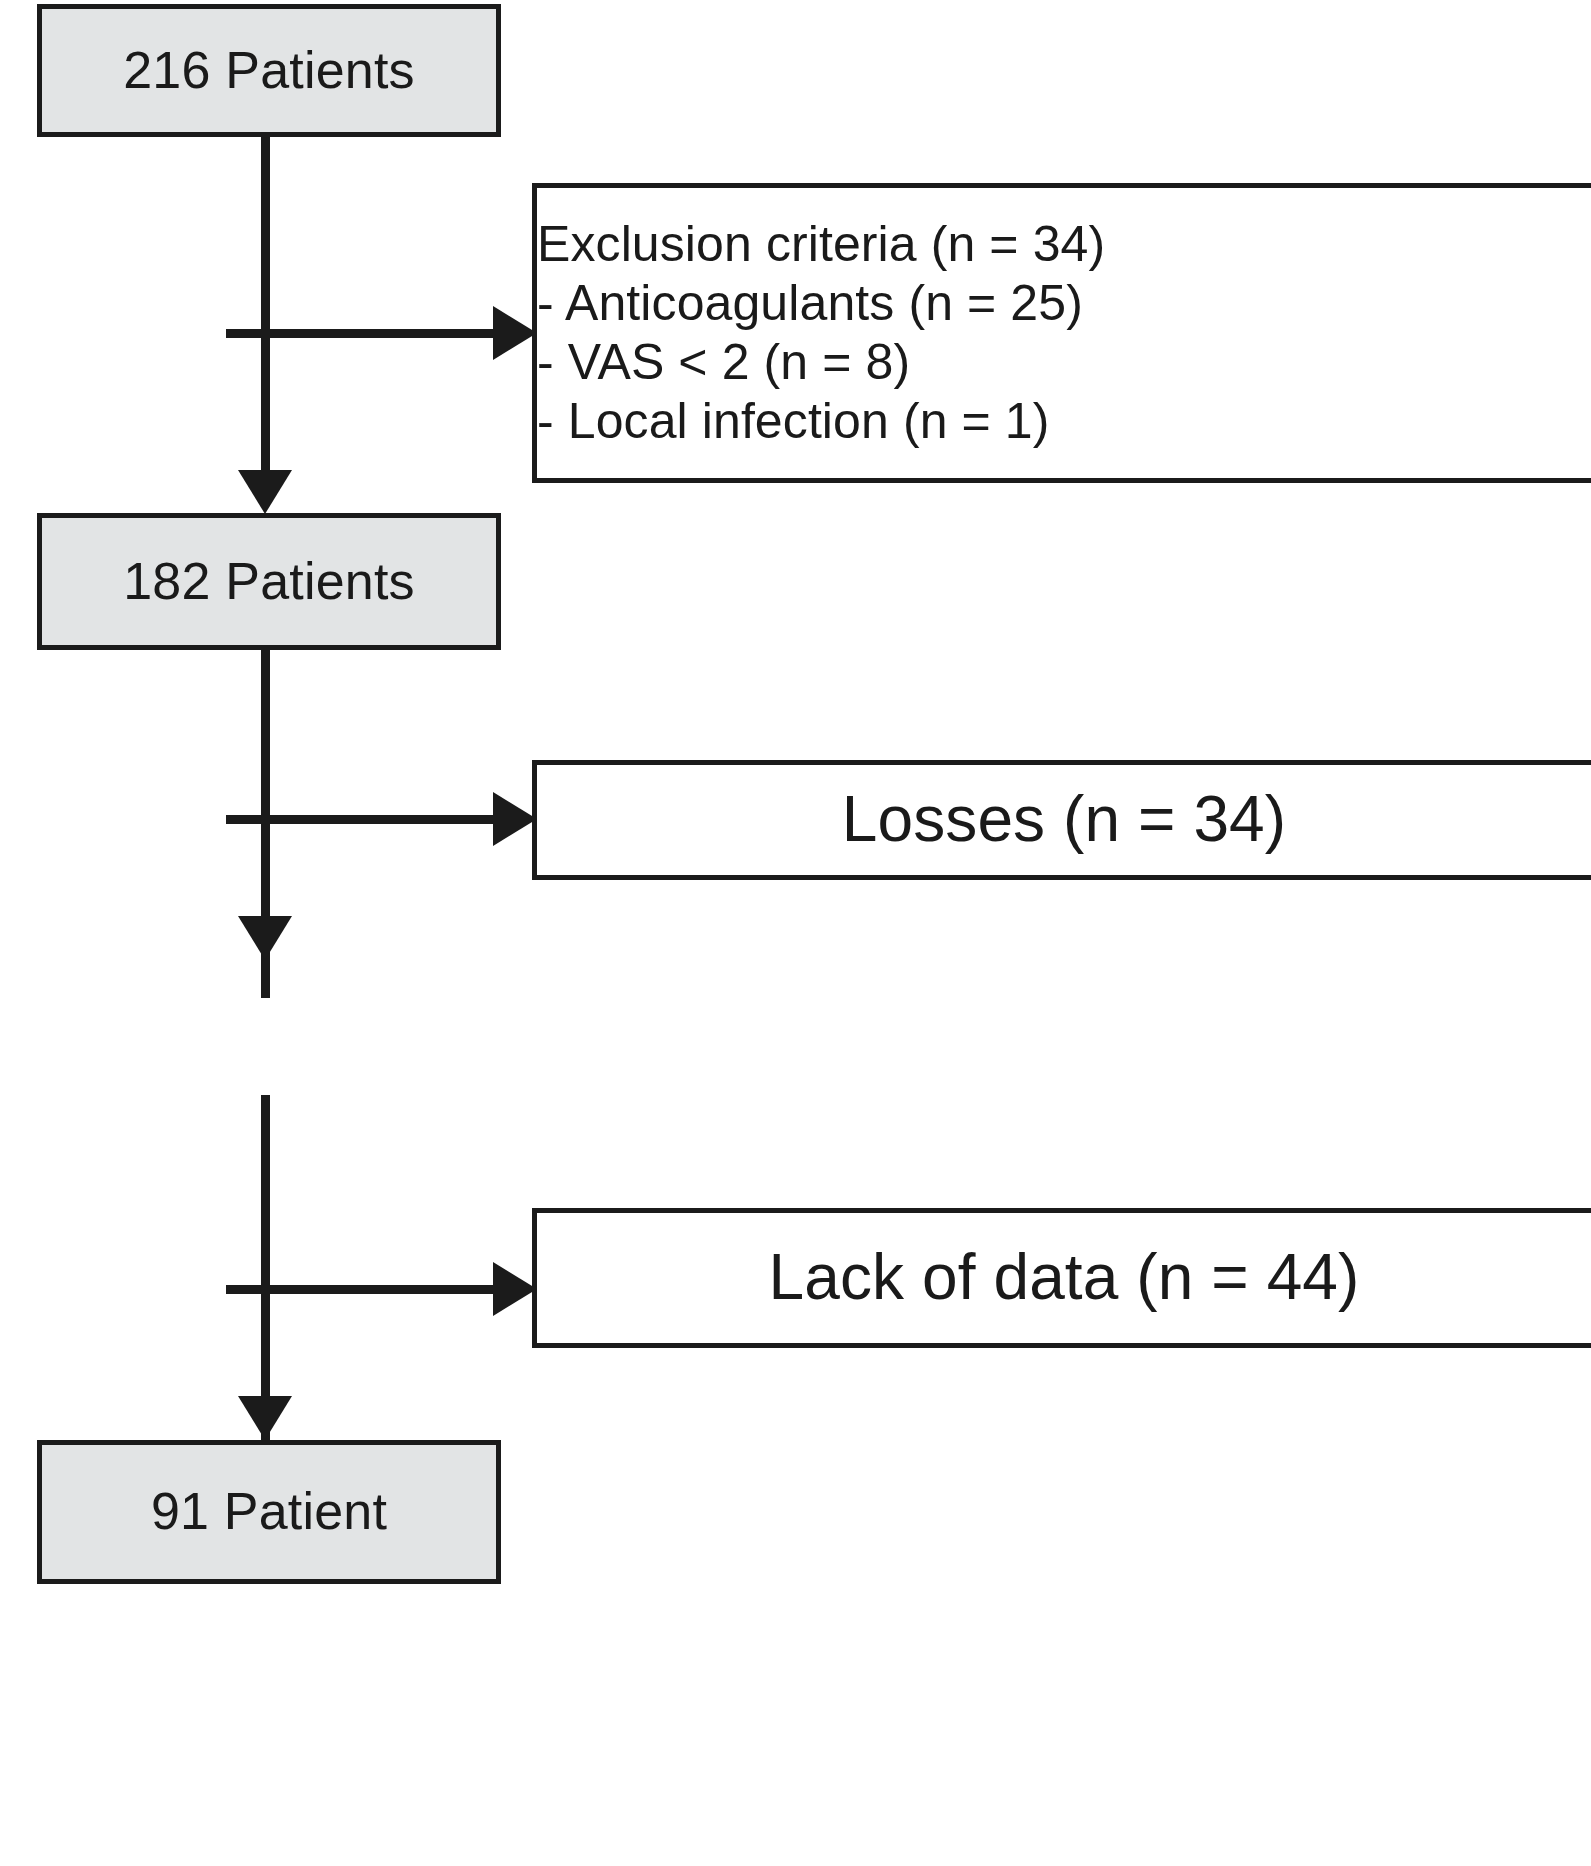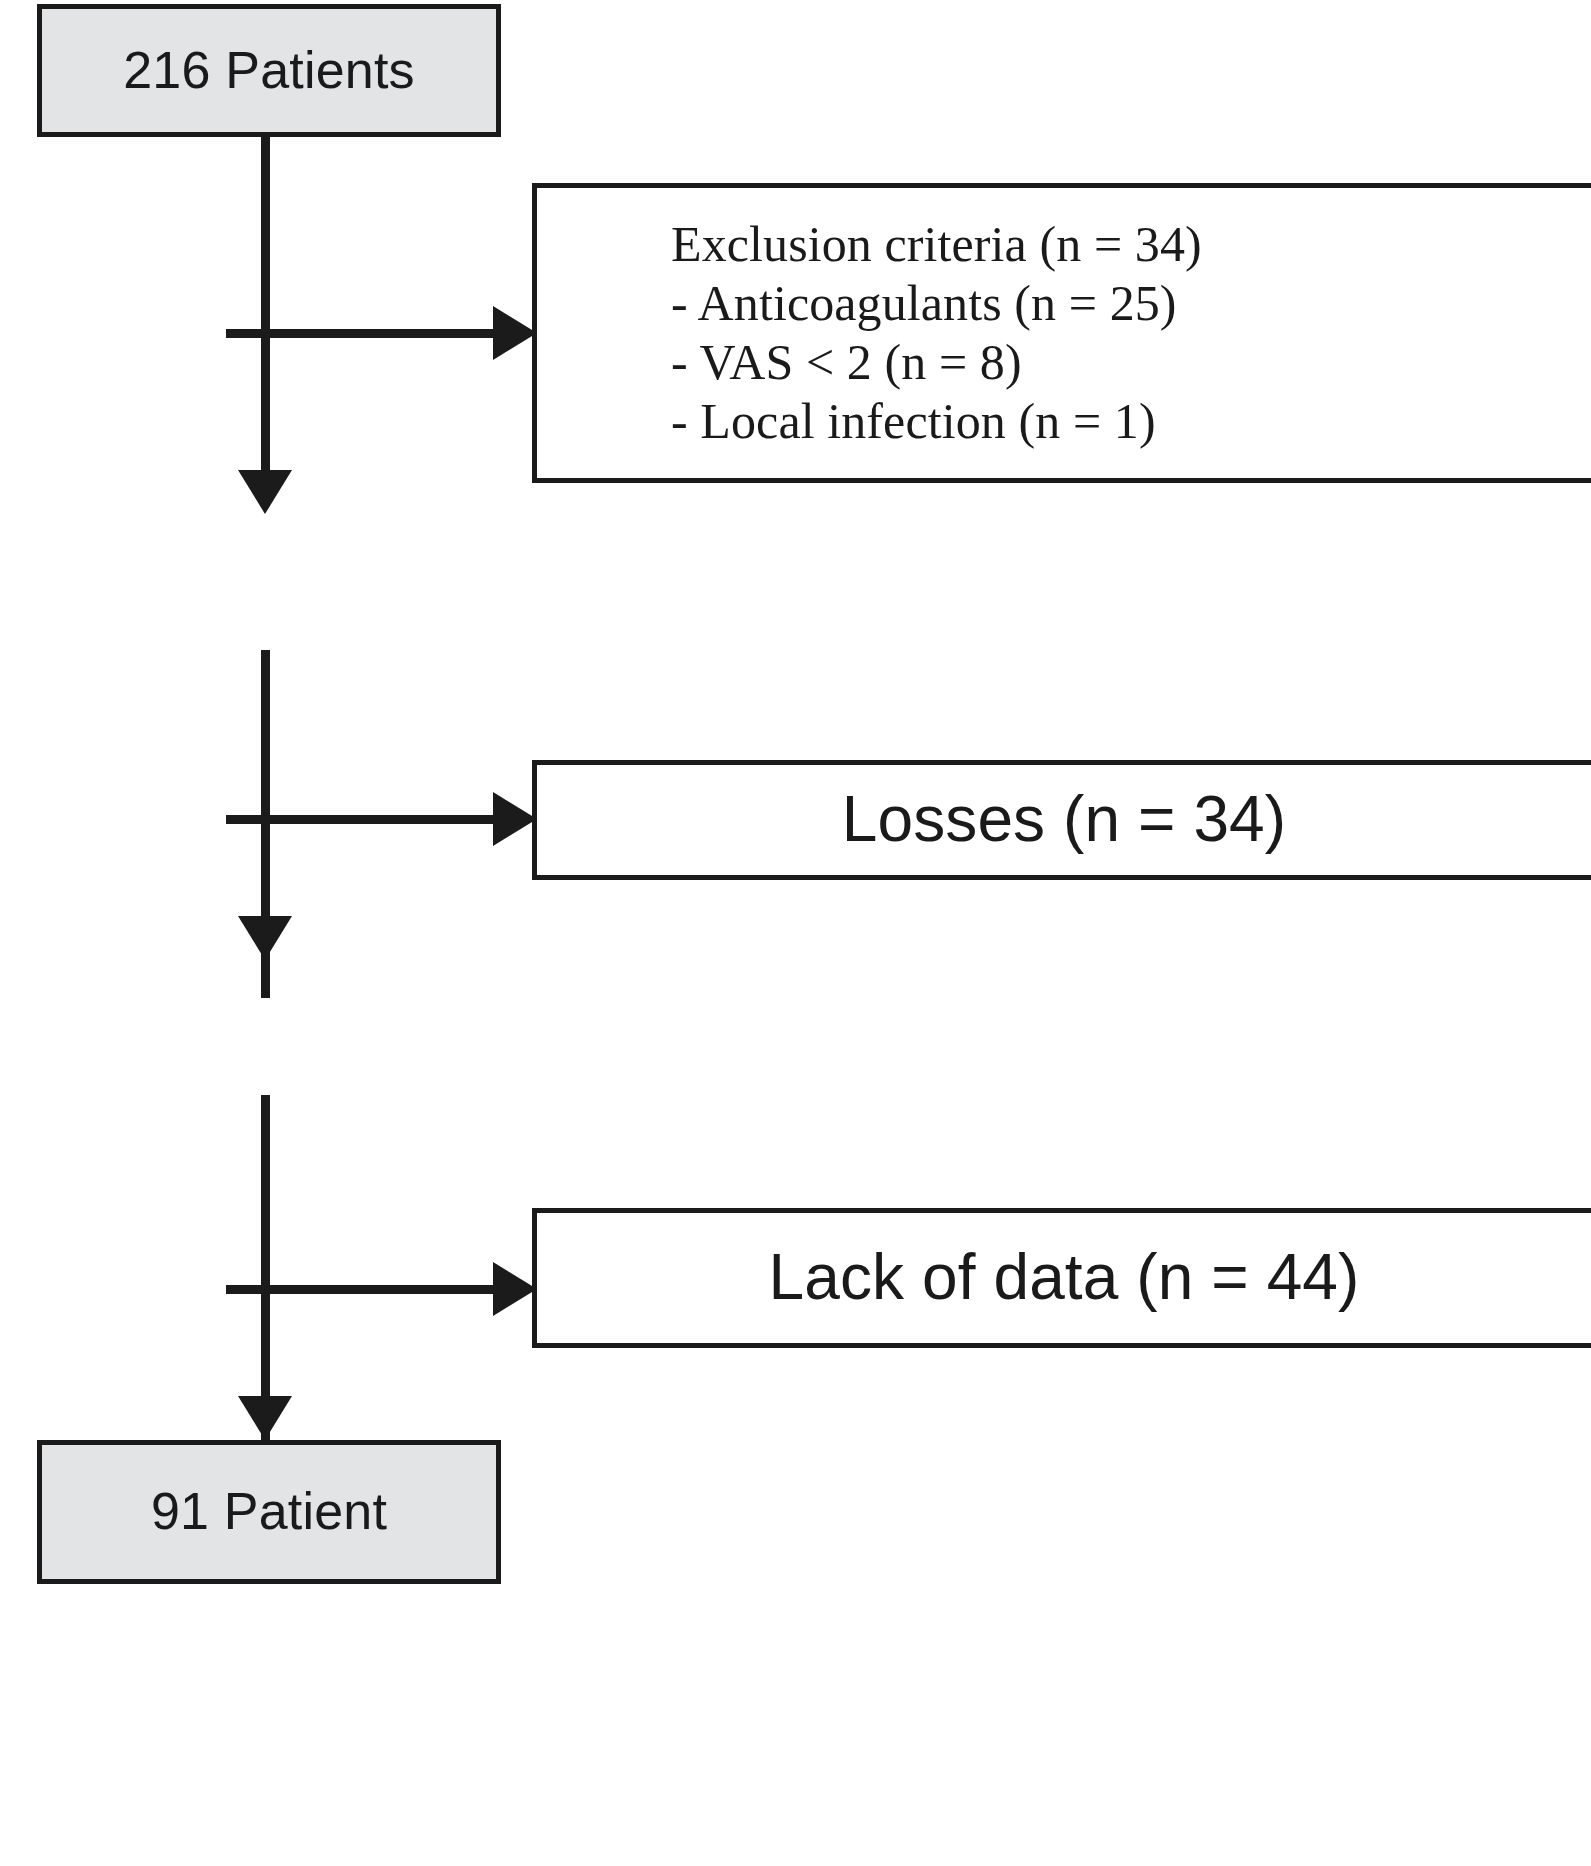--- a/index.html
+++ b/index.html
@@ -109,26 +109,29 @@
   <div class="arrow-down" style="left:238px; top:1396px;"></div>
 
   <div class="hline" style="left:226px; top:1285px; width:285px;"></div>
   <div class="arrow-right" style="left:493px; top:1262px;"></div>
 
   <div class="node-box shaded" style="left:8px; top:4px; width:464px; height:133px;">
     <div class="node-label center label-count">216 Patients</div>
   </div>
 
   <div class="node-box plain" style="left:532px; top:183px; width:1064px; height:300px; align-items:center;">
-    <div class="node-label left label-list" style="padding-left:134px;font-family:Liberation Serif, serif;">Exclusion criteria (n = 34)
+    <div class="node-label left label-list" style="">Exclusion criteria (n = 34)
 - Anticoagulants (n = 25)
 - VAS &lt; 2 (n = 8)
 - Local infection (n = 1)</div>
   </div>
 
+  <div class="node-box shaded" style="left:8px; top:513px; width:464px; height:137px;">
+    <div class="node-label center label-count">182 Patients</div>
+  </div>
 
   <div class="node-box plain" style="left:532px; top:760px; width:1064px; height:120px;">
     <div class="node-label center label-note">Losses (n = 34)</div>
   </div>
 
 
   <div class="node-box plain" style="left:532px; top:1208px; width:1064px; height:140px;">
     <div class="node-label center label-note">Lack of data (n = 44)</div>
   </div>
 

